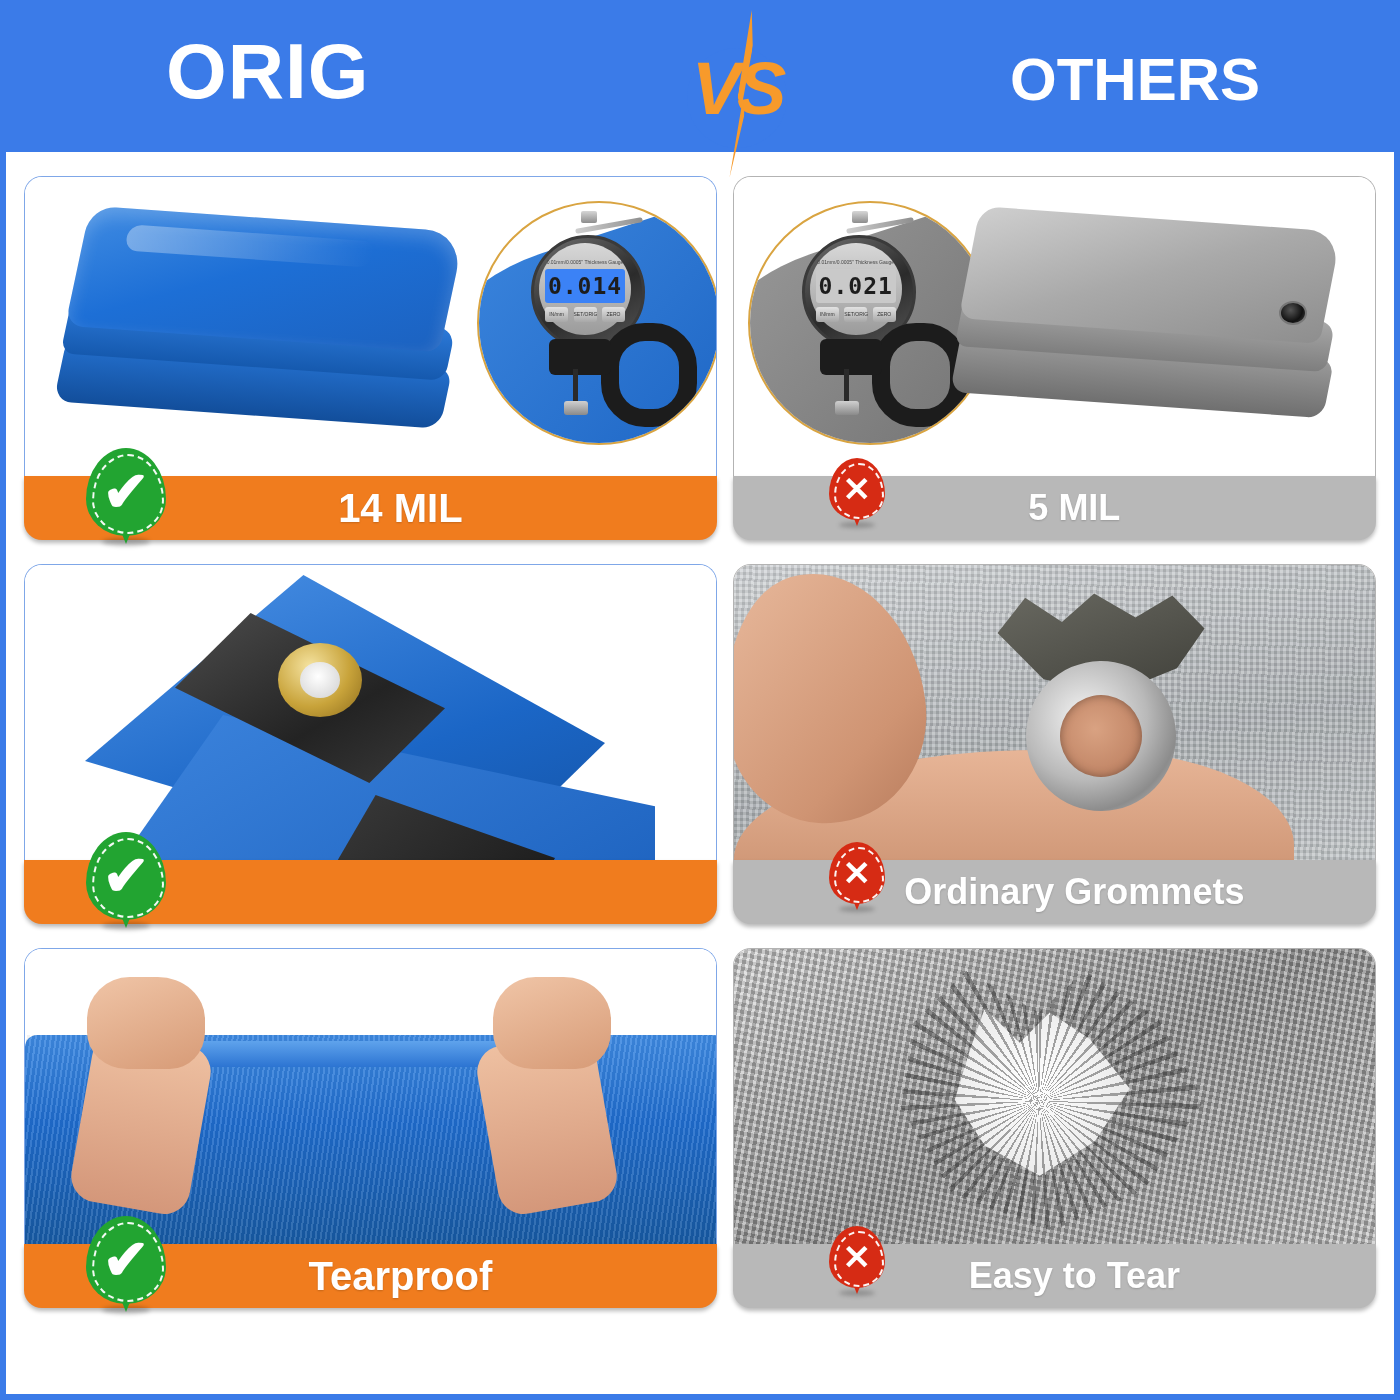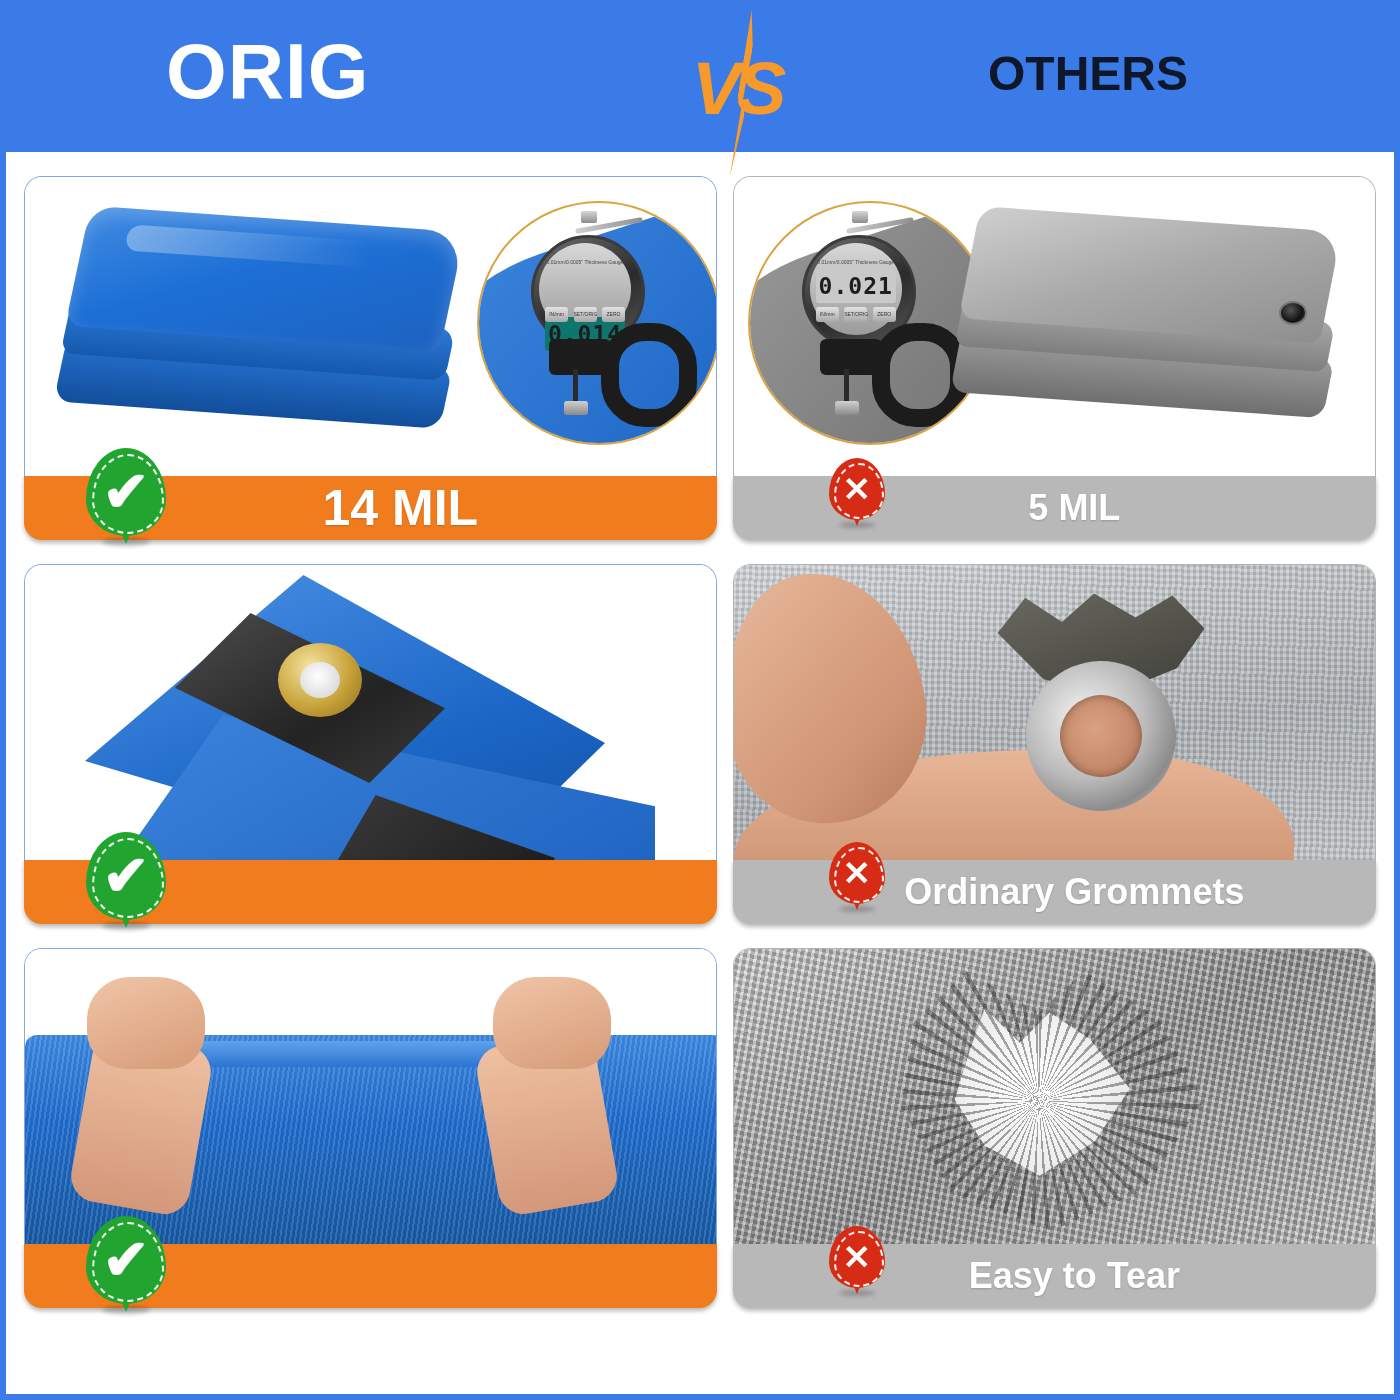--- a/index.html
+++ b/index.html
@@ -26,23 +26,23 @@
     z-index:5;
   }
   .hdr-ours{
     position:absolute;left:160px;top:26px;
     color:#ffffff;
     font-size:78px;font-weight:bold;
     letter-spacing:1px;
     line-height:1;
   }
   .hdr-others{
-    position:absolute;left:982px;top:44px;
-    color:#0f172a;
-    font-size:48px;font-weight:bold;
+    position:absolute;left:1004px;top:44px;
+    color:#ffffff;
+    font-size:60px;font-weight:bold;
     letter-spacing:0px;
     line-height:1;
   }
   .vs-wrap{
     position:absolute;left:671px;top:4px;
     width:120px;height:168px;
     z-index:6;
   }
   .vs-circle{
     position:absolute;left:10px;top:38px;
@@ -103,21 +103,21 @@
     display:flex;align-items:center;
     box-shadow:0 3px 4px rgba(0,0,0,0.28);
     box-sizing:border-box;
   }
   .banner.good{background:#F07C1E;}
   .banner.bad{background:#B8B8B8;}
   .banner-text{
     width:100%;
     text-align:center;
     color:#ffffff;
-    font-size:50px;
+    font-size:40px;
     font-weight:bold;
     line-height:1;
     padding-left:60px;
     box-sizing:border-box;
     white-space:nowrap;
     text-shadow:0 1px 2px rgba(0,0,0,.18);
   }
   .banner.bad .banner-text{font-size:36px;padding-left:40px;}
 
   
@@ -253,21 +253,21 @@
     position:absolute;left:8px;top:26px;width:92px;height:92px;border-radius:50%;
     background:linear-gradient(180deg,#d8d8d8,#9b9b9b);
   }
   .g-lcd{
     position:absolute;left:14px;top:52px;width:80px;height:34px;border-radius:3px;
     display:flex;align-items:center;justify-content:center;
     font-family:"DejaVu Sans Mono", monospace;
     font-size:23px;font-weight:bold;letter-spacing:1px;
     color:#1d1d1d;
   }
-  .g-lcd.green{background:#0f766e;margin-top:48px;}
+  .g-lcd.green{background:#3b82f6;}
   .g-lcd.gray{background:#C9C9C9;}
   .g-micro{
     position:absolute;left:14px;top:42px;width:80px;height:7px;
     font-size:5px;color:#444;text-align:center;overflow:hidden;
   }
   .g-btns{
     position:absolute;left:14px;top:90px;width:80px;height:16px;
     display:flex;justify-content:space-between;
   }
   .g-btn{
@@ -627,20 +627,21 @@
           </div>
         </div>
         <div class="banner good">
           <div class="pin good">
             <div class="pin-shadow"></div>
             <div class="pin-tail"></div>
             <div class="pin-body"></div>
             <div class="pin-dash"></div>
             <div class="pin-glyph">✔</div>
           </div>
+          <div class="banner-text">Tearproof</div>
         </div>
       </div>
 
       <div class="panel right">
         <div class="card" style="height:296px;">
           <div class="scene">
             <div class="tear-scene">
               <div class="ts-hole"></div>
               <div class="ts-frays"></div>
             </div>

